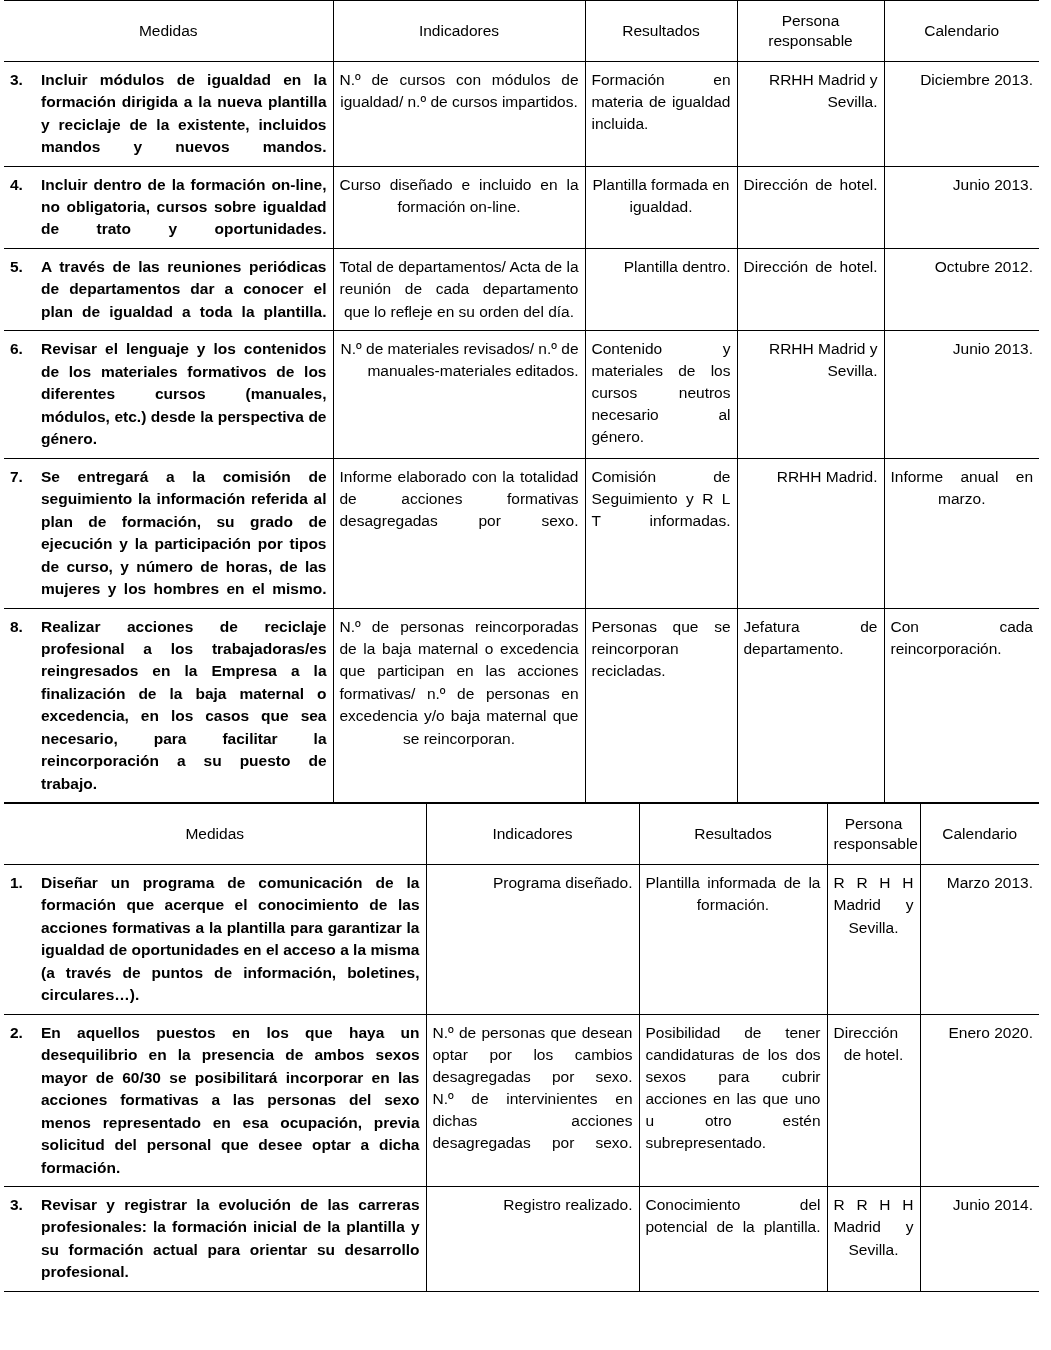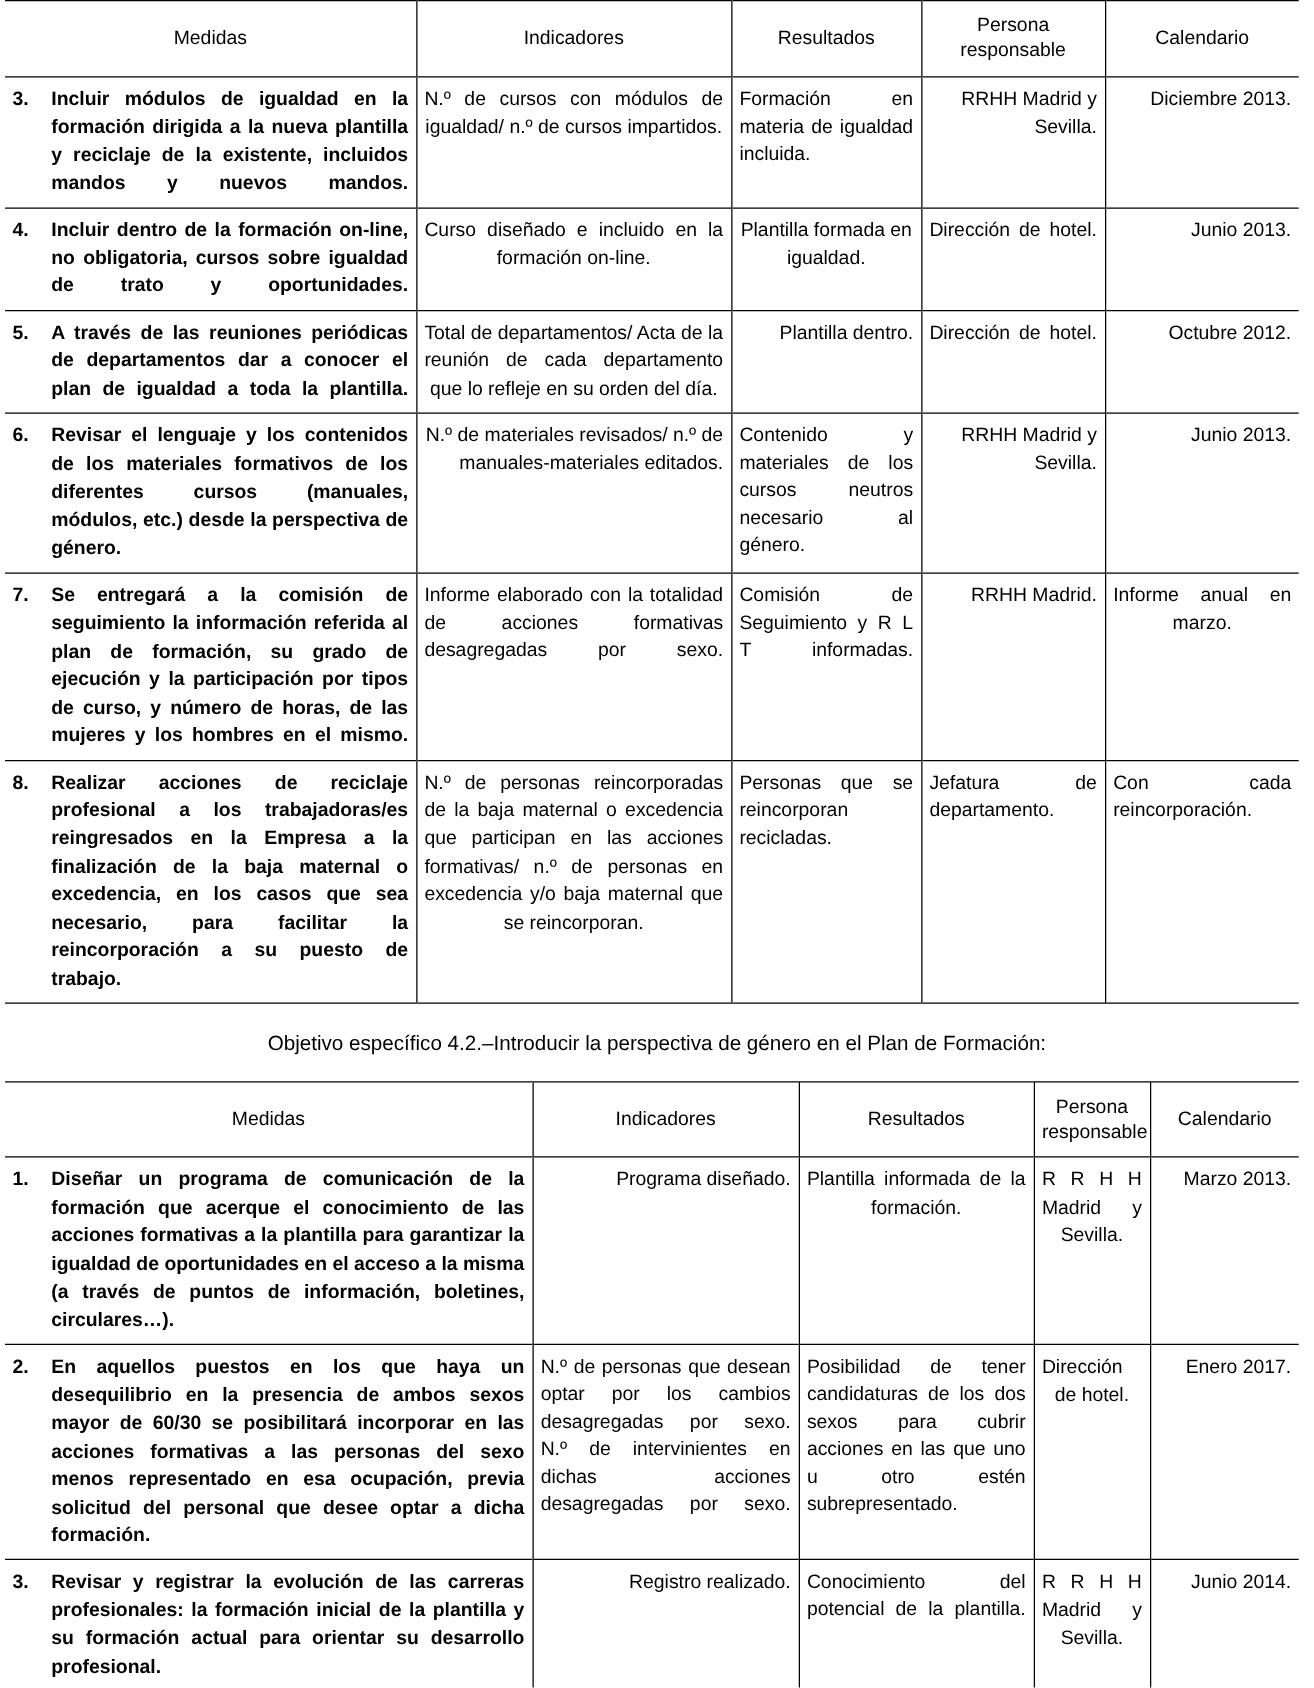--- a/index.html
+++ b/index.html
@@ -220,21 +220,20 @@
           <div class="cell just-all">Jefatura de departamento.</div>
         </td>
         <td>
           <div class="cell just-all">Con cada reincorporación.</div>
         </td>
       </tr>
 
     </tbody>
   </table>
 
-  <p class="section-title">Objetivo específico 4.2.–Introducir la perspectiva de género en el Plan de Formación:</p>
 
   <table class="doc-table">
     <colgroup>
       <col style="width:422px">
       <col style="width:213px">
       <col style="width:188px">
       <col style="width:93px">
       <col style="width:119px">
     </colgroup>
     <thead>
@@ -274,21 +273,21 @@
           <div class="cell just-all">N.º de personas que desean optar por los cambios desagregadas por sexo.</div>
           <div class="cell just-all">N.º de intervinientes en dichas acciones desagregadas por sexo.</div>
         </td>
         <td>
           <div class="cell just-all">Posibilidad de tener candidaturas de los dos sexos para cubrir acciones en las que uno u otro estén subrepresentado.</div>
         </td>
         <td>
           <div class="cell tight-just">Dirección de hotel.</div>
         </td>
         <td>
-          <div class="cell left">Enero 2017.</div>
+          <div class="cell left">Enero 2020.</div>
         </td>
       </tr>
 
       <tr>
         <td>
           <span class="measure fulljust"><span class="num">3.</span><span>Revisar y registrar la evolución de las carreras profesionales: la formación inicial de la plantilla y su formación actual para orientar su desarrollo profesional.</span></span>
         </td>
         <td>
           <div class="cell left">Registro realizado.</div>
         </td>

